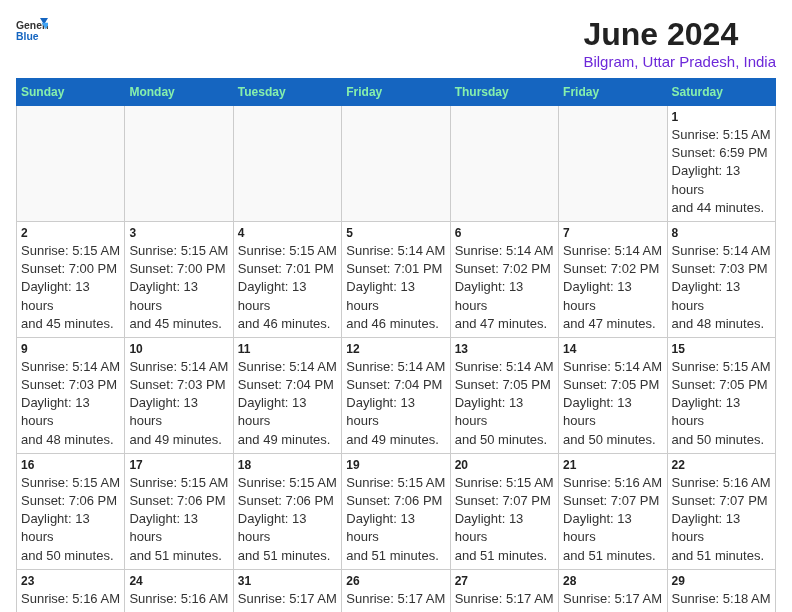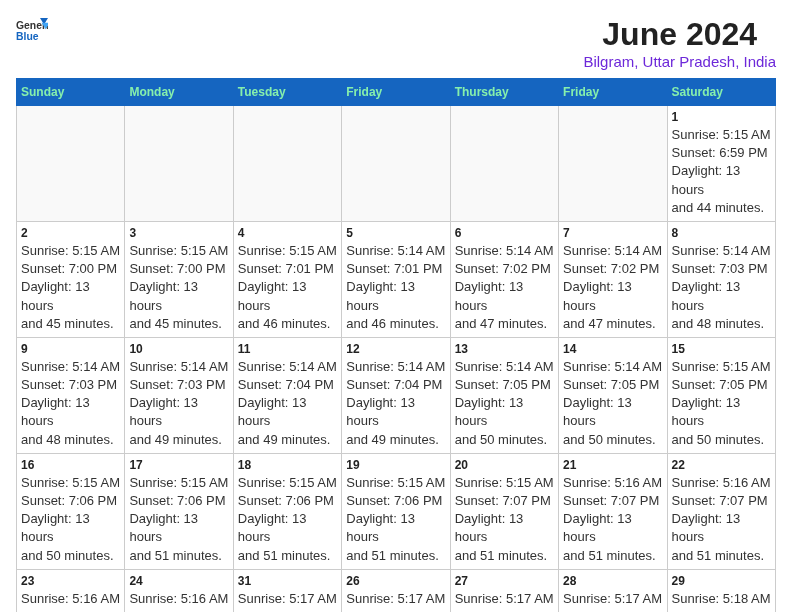--- a/index.html
+++ b/index.html
@@ -19,21 +19,21 @@
     .logo {
       display: flex;
       align-items: center;
       gap: 4px;
     }
     .logo-icon {
       width: 32px;
       height: 28px;
     }
     .title-block {
-      text-align: center;
+      text-align: left;
     }
     .month-title {
       font-size: 32px;
       font-weight: bold;
       color: #222;
     }
     .subtitle {
       font-size: 15px;
       color: #6d28d9;
     }

